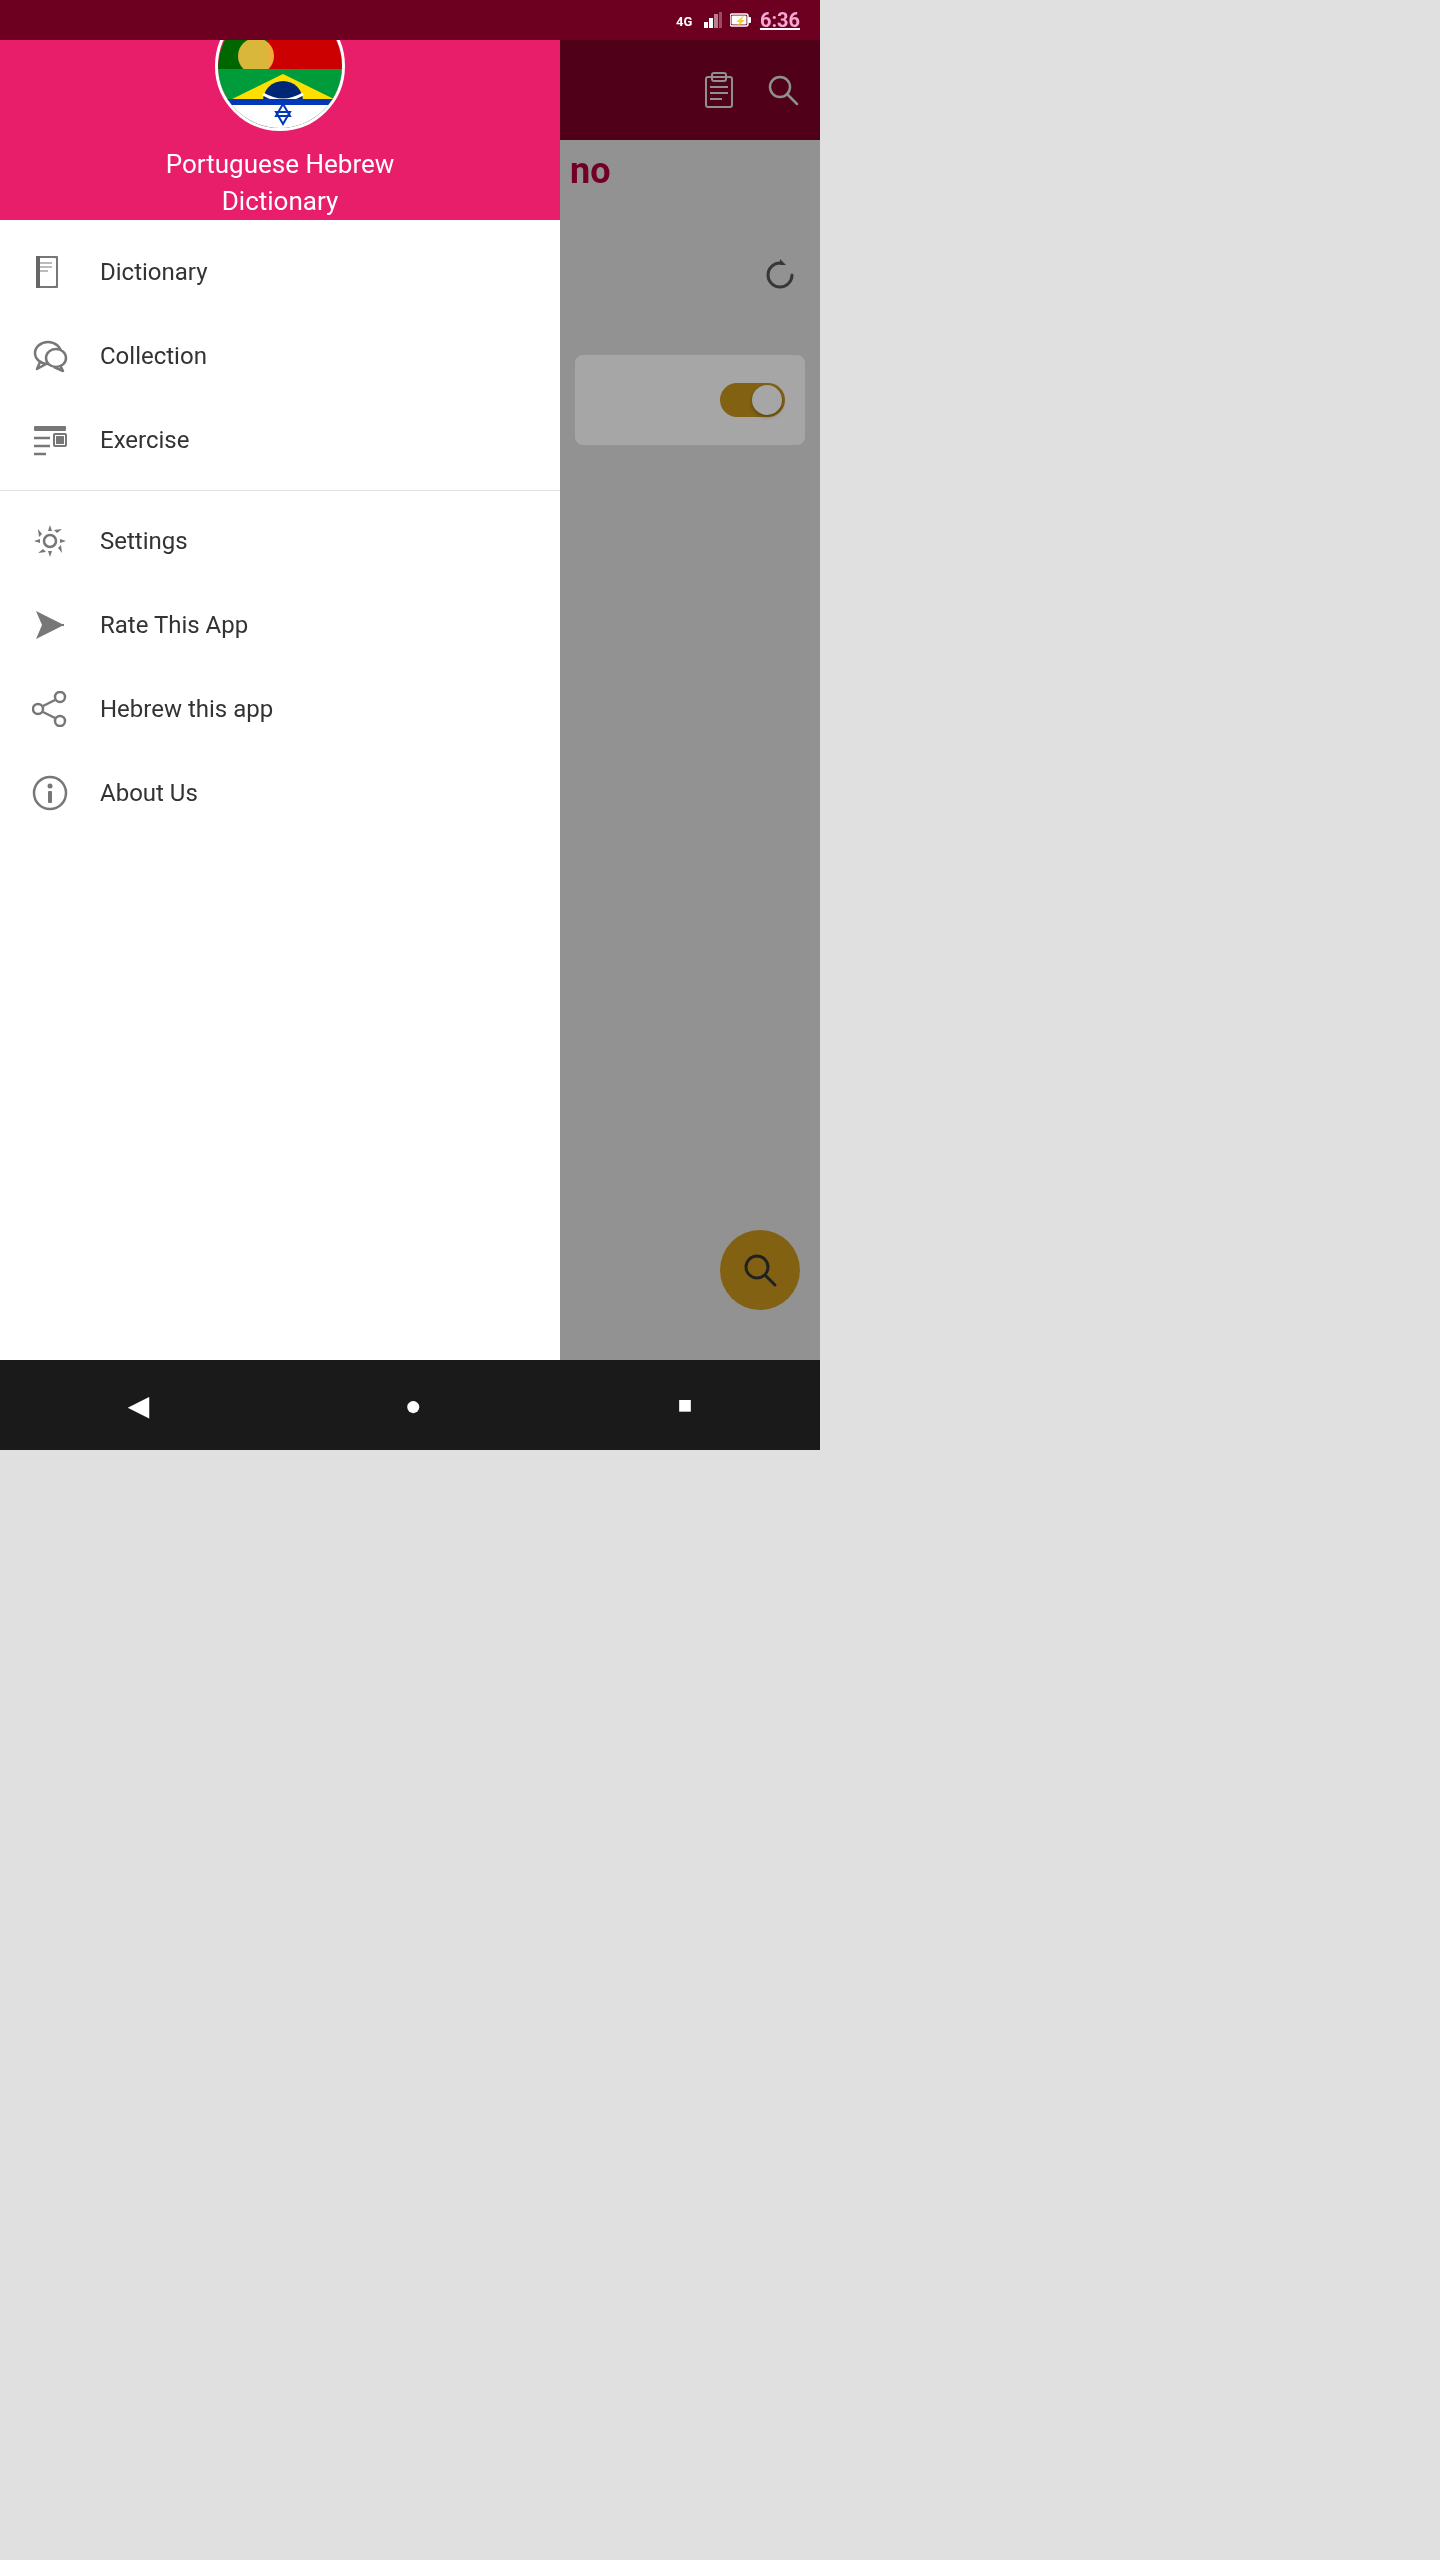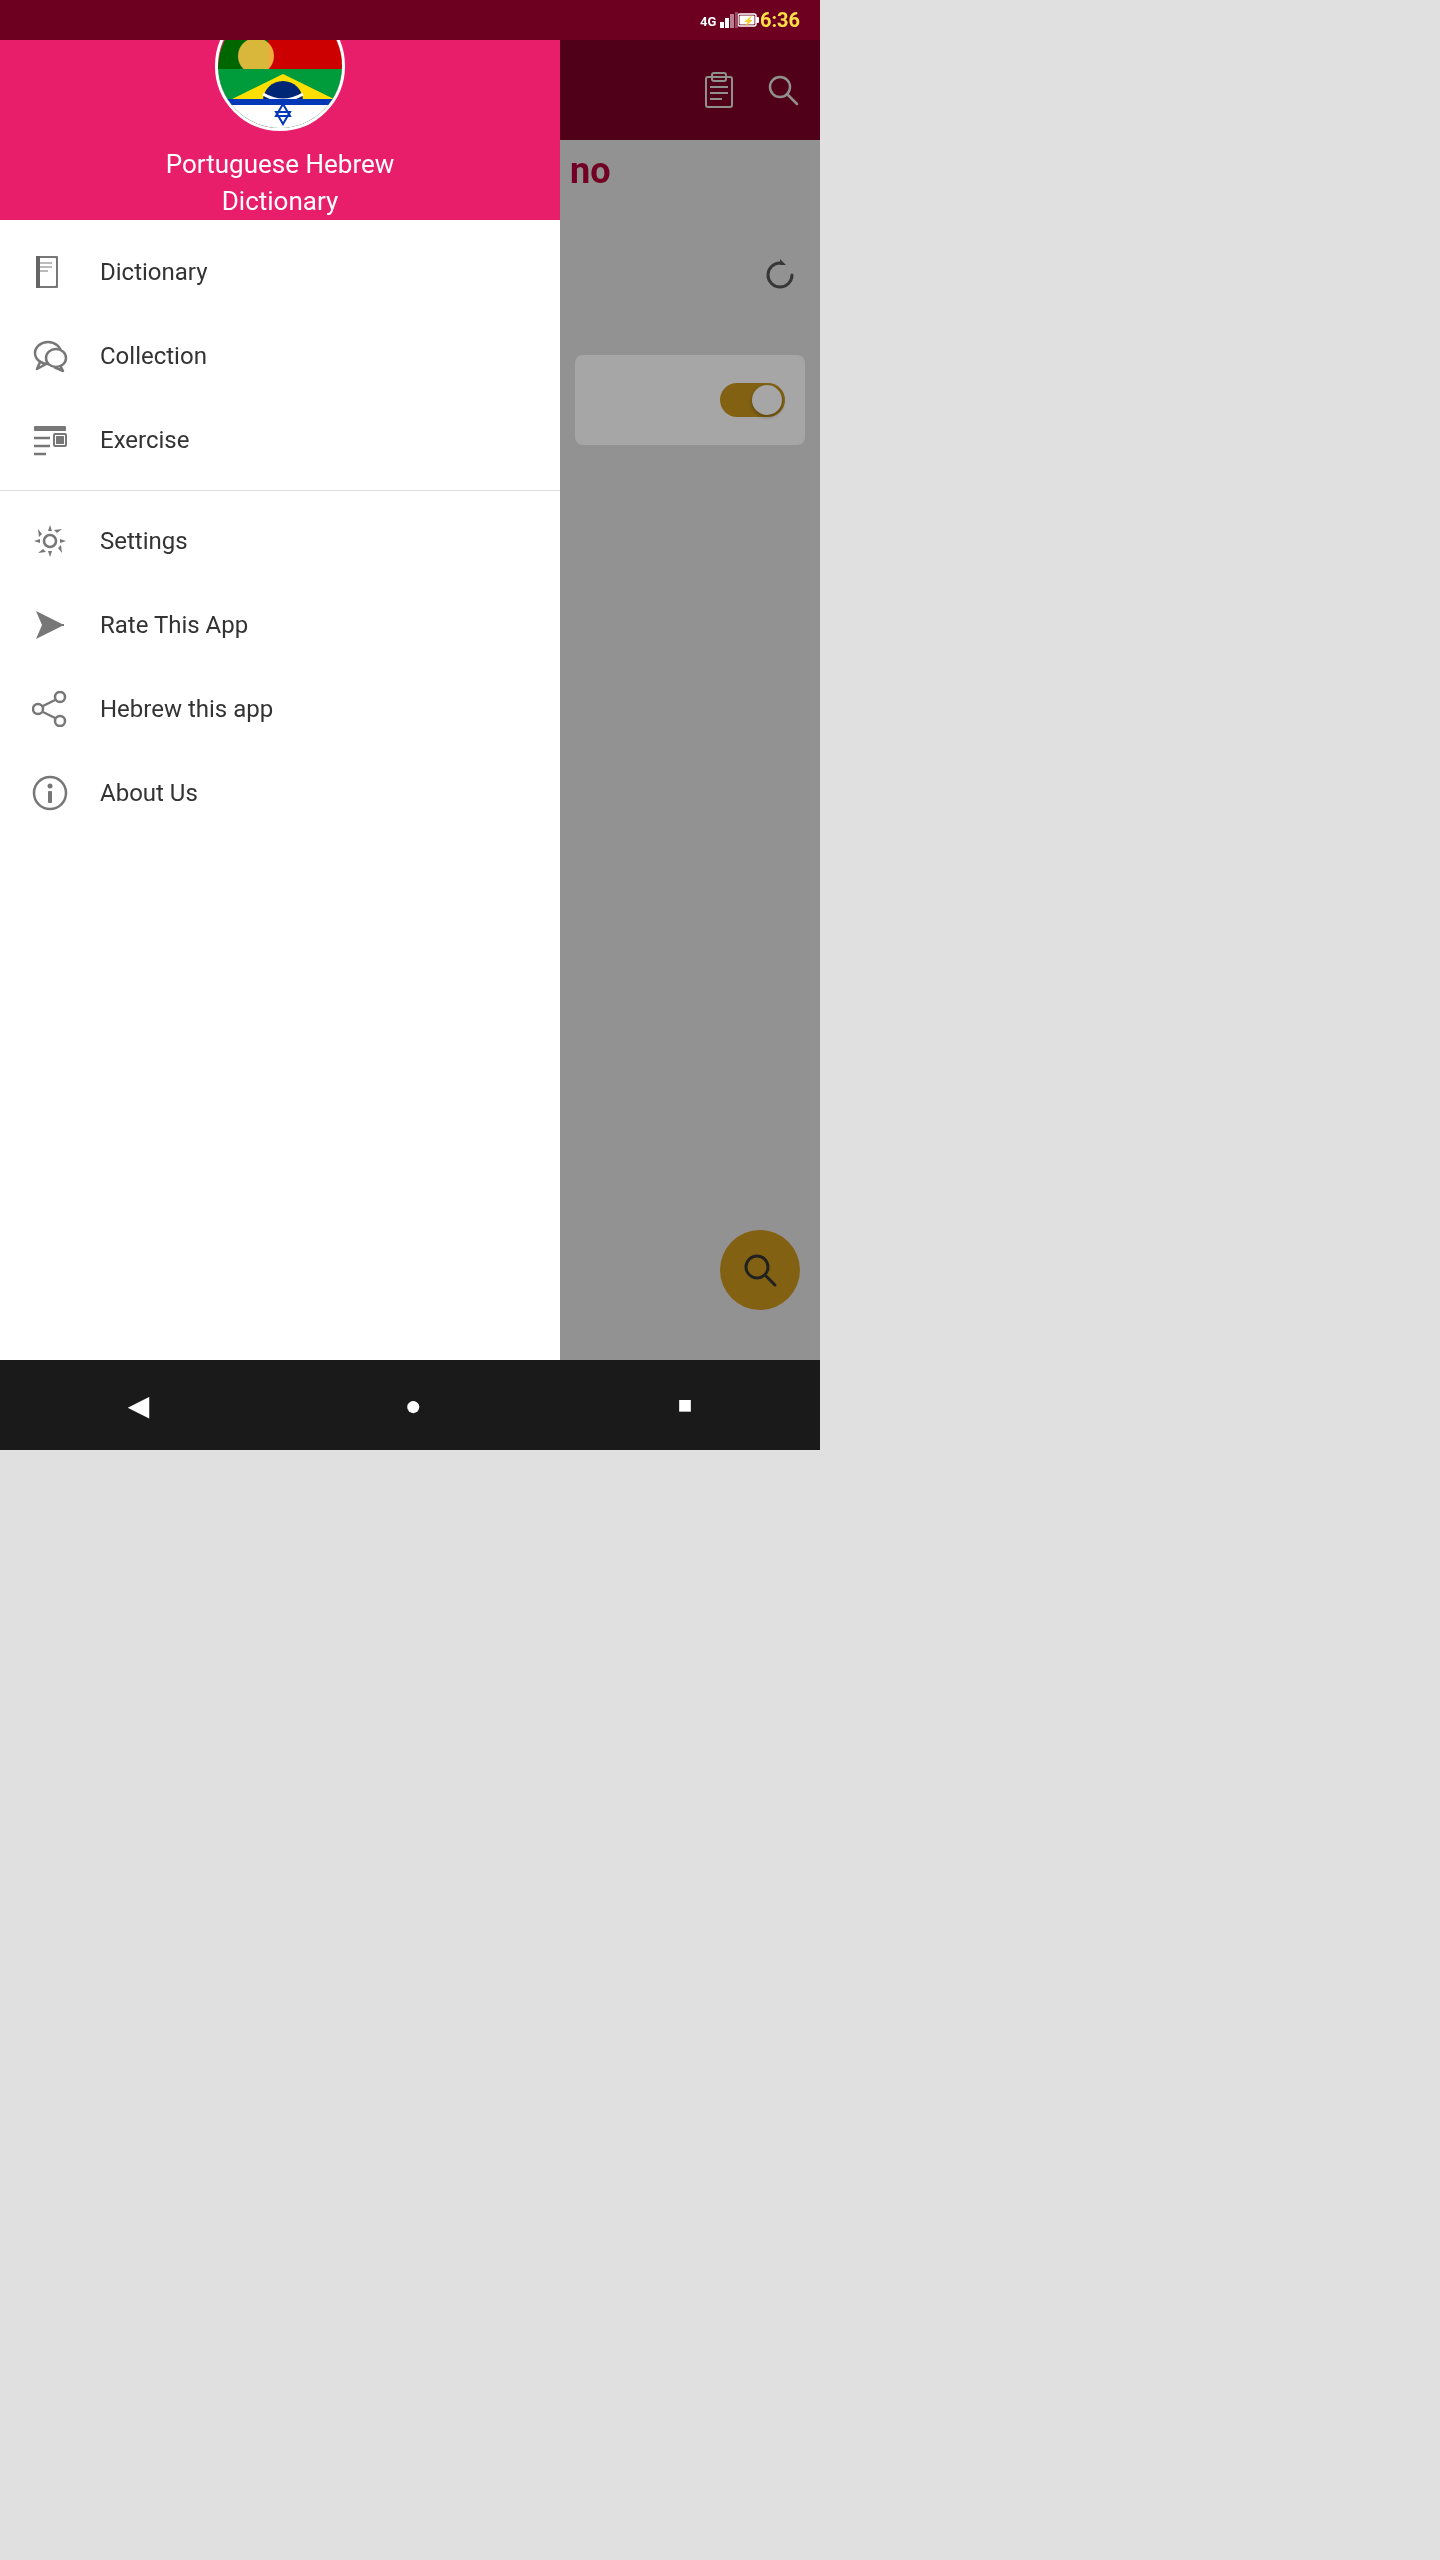--- a/index.html
+++ b/index.html
@@ -23,24 +23,25 @@
       background: #6d0020;
       display: flex;
       align-items: center;
       justify-content: flex-end;
       padding-right: 20px;
       z-index: 100;
     }
     .status-bar-content {
       display: flex;
       align-items: center;
-      gap: 0;
+      gap: 8px;
       color: white;
       font-size: 16px;
       font-weight: bold;
+      text-decoration: underline;
     }
 
     
     .app-background {
       position: absolute;
       top: 0; left: 0;
       width: 820px;
       height: 1450px;
       background: #e0e0e0;
       z-index: 1;
@@ -269,21 +270,21 @@
       </svg>
     </span>
     <span>
       <svg width="22" height="16" viewBox="0 0 22 16">
         <rect x="0" y="2" width="18" height="12" rx="2" fill="none" stroke="white" stroke-width="1.5"></rect>
         <rect x="18" y="5" width="3" height="6" rx="1" fill="white"></rect>
         <rect x="1.5" y="3.5" width="15" height="9" rx="1" fill="white"></rect>
         <text x="5" y="12" font-size="9" fill="#7d0028" font-weight="bold">⚡</text>
       </svg>
     </span>
-    <span style="font-size:20px;font-weight:bold;color:#fde047;">6:36</span>
+    <span style="font-size:20px;font-weight:bold;color:#f9a8d4;">6:36</span>
   </div>
 </div>
 
 <div class="app-toolbar">
   <span>
     <svg width="34" height="38" viewBox="0 0 34 38" fill="none">
       <rect x="4" y="6" width="26" height="30" rx="2" stroke="#ddd" stroke-width="2" fill="none"></rect>
       <rect x="10" y="2" width="14" height="8" rx="2" stroke="#ddd" stroke-width="2" fill="none"></rect>
       <line x1="8" y1="16" x2="26" y2="16" stroke="#ddd" stroke-width="2"></line>
       <line x1="8" y1="22" x2="26" y2="22" stroke="#ddd" stroke-width="2"></line>

